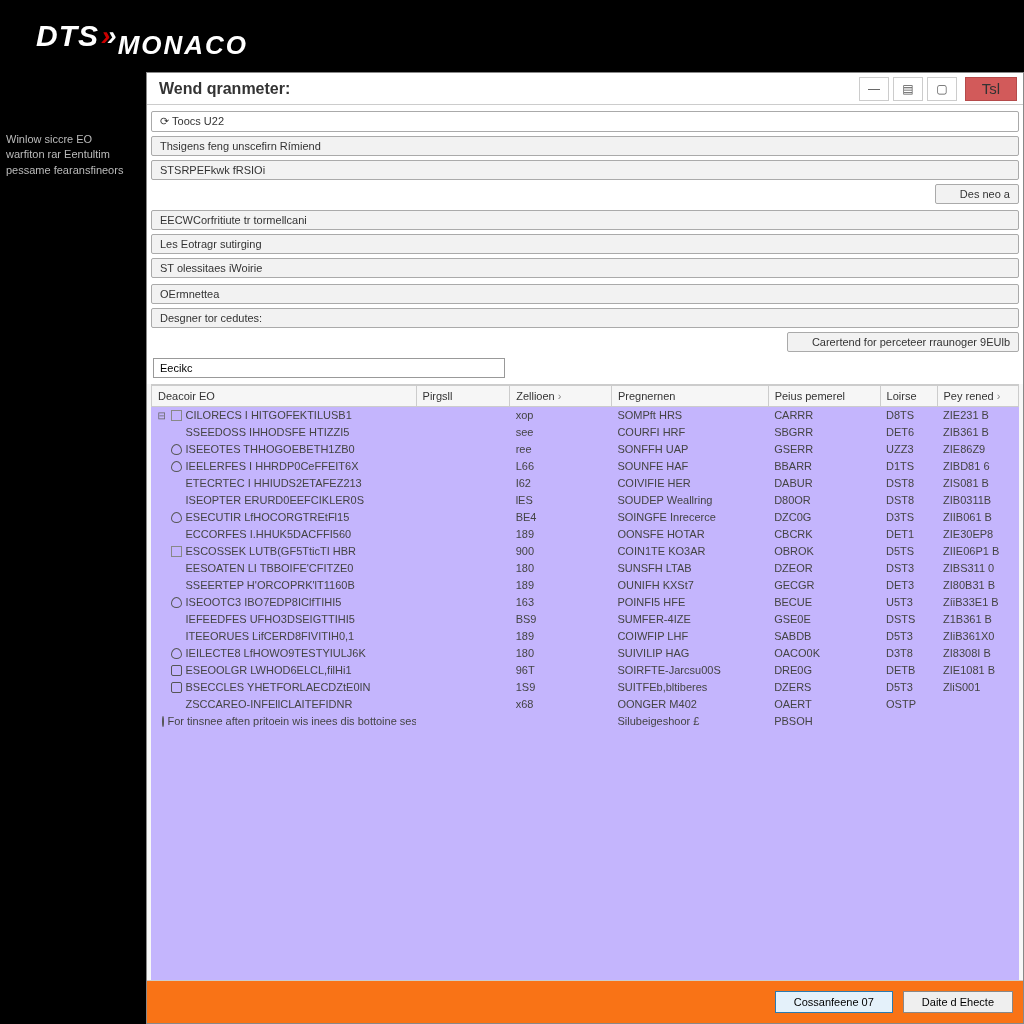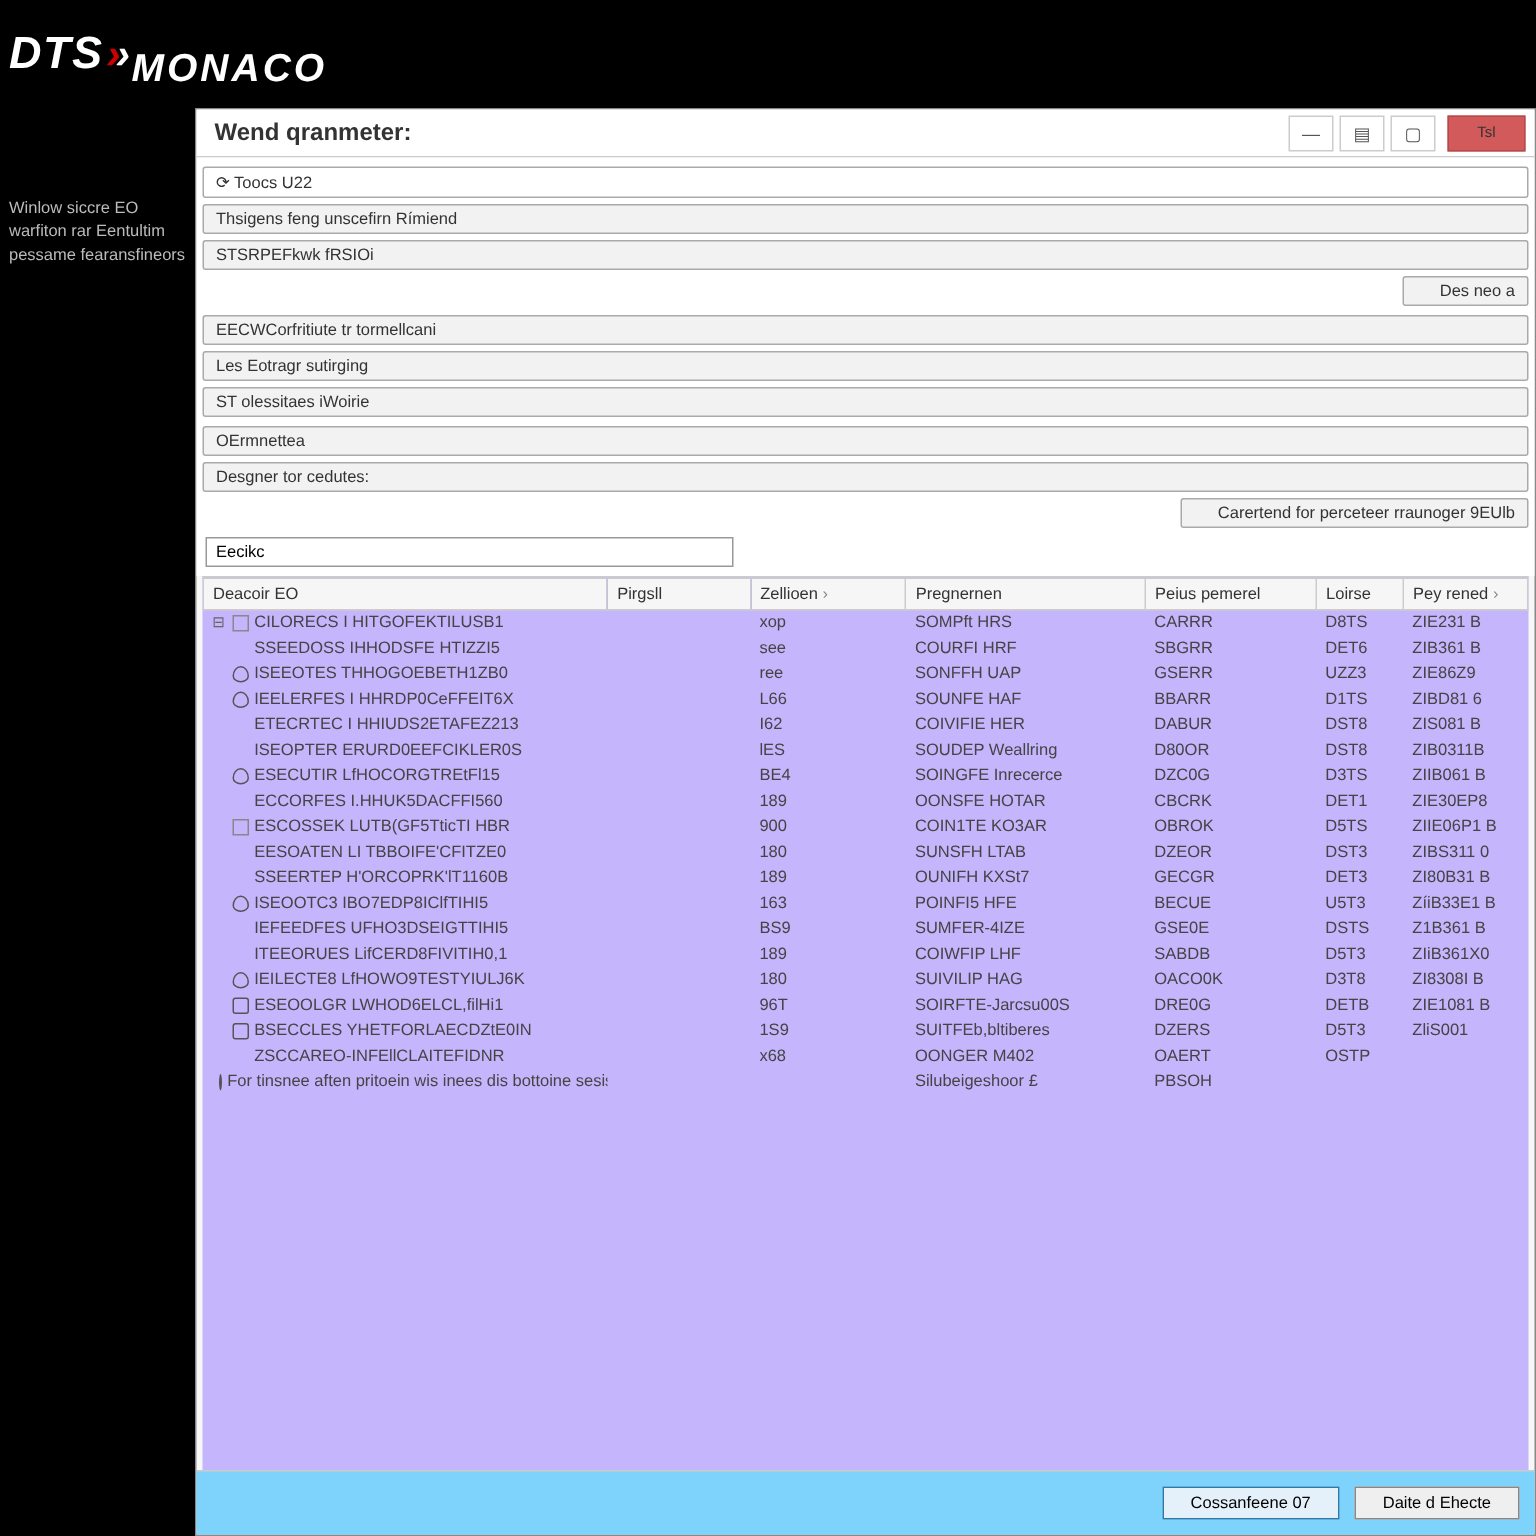--- a/index.html
+++ b/index.html
@@ -1,50 +1,50 @@
 <!DOCTYPE html>
 <html><head>
 <meta charset="utf-8">
 <style>
   * { box-sizing: border-box; margin: 0; padding: 0; }
   body { font-family: "Segoe UI", Tahoma, sans-serif; font-size: 12px; background: #000; width: 1024px; height: 1024px; overflow: hidden; color: #333; }
   .root { display: flex; flex-direction: column; width: 1024px; height: 1024px; }
   .top-brand { height: 72px; background: #000; display: flex; align-items: center; padding-left: 6px; }
   .brand-text { font-family: Arial, sans-serif; font-weight: 900; font-style: italic; color: #fff; font-size: 26px; letter-spacing: 1px; display: flex; align-items: center; }
-  .brand-dts { color: #fff; font-size: 30px; }
+  .brand-dts { color: #fff; font-size: 30px; margin-left: 30px; }
   .brand-arrow { color: #c00; margin: 0 2px; font-size: 28px; font-weight: 900; }
   .brand-arrow-w { color: #fff; font-size: 28px; font-weight: 900; margin-left: -6px;}
   .brand-mon { color: #fff; font-weight: 800; letter-spacing: 2px; margin-top: 18px; }
   .lower { flex: 1; display: flex; }
-  .sidebar { width: 130px; background: #000; color: #bbb; font-size: 11px; padding: 60px 6px 0 6px; line-height: 1.4; }
+  .sidebar { width: 146px; background: #000; color: #bbb; font-size: 11px; padding: 60px 6px 0 6px; line-height: 1.4; }
   .app-window { flex: 1; background: #f7f7f7; border: 1px solid #888; display: flex; flex-direction: column; min-width: 0; }
   .titlebar { height: 32px; background: #fff; display: flex; align-items: center; border-bottom: 1px solid #ccc; padding-left: 12px; }
   .titlebar .title { flex: 1; font-weight: 600; font-size: 16px; }
   .title-btn { width: 30px; height: 24px; border: 1px solid #ccc; background: #fff; display: flex; align-items: center; justify-content: center; margin-left: 4px; font-size: 12px; color: #555; cursor: default; }
-  .title-close { width: 52px; height: 24px; background: #d25a5a; color: #333; border: 1px solid #b54a4a; font-size: 10px; display: flex; align-items: center; justify-content: center; margin-left: 8px; margin-right: 6px; }
+  .title-close { width: 52px; height: 24px; background: #d25a5a; color: #333; border: 1px solid #b54a4a; font-size: 15px; display: flex; align-items: center; justify-content: center; margin-left: 8px; margin-right: 6px; }
   .tabrow { display: flex; padding: 6px 4px 0 4px; gap: 4px; background: #fff; flex-wrap: wrap; flex-direction: column; }
   .tab { border: 1px solid #aaa; padding: 3px 8px; font-size: 11px; background: #f2f2f2; border-radius: 2px; white-space: nowrap; }
   .tab.active { background: #fff; }
   .rightbtn { margin-left: auto; padding-left: 24px; }
   .filterbar { padding: 6px; background: #fff; }
   .filter-input { width: 352px; border: 1px solid #999; padding: 3px 6px; font-size: 11px; }
   .table-wrap { flex: 1; background: #c4b5fd; overflow: hidden; border-top: 1px solid #ccc; margin: 0 4px; }
   table { width: 100%; border-collapse: collapse; font-size: 11px; table-layout: fixed; }
   th { text-align: left; padding: 4px 6px; border: 1px solid #ccc; background: #f6f6f6; font-weight: 400; color: #333; font-size: 11px; white-space: nowrap; overflow: hidden; }
   th.sortable::after { content: "   ›"; color: #888; }
   td { padding: 2px 6px; white-space: nowrap; overflow: hidden; text-overflow: clip; color: #444; height: 17px; }
   .tree-col { display: flex; align-items: center; gap: 4px; }
   .icn { width: 11px; height: 11px; display: inline-block; border: 1px solid #555; font-size: 8px; line-height: 9px; text-align: center; }
   .icn.doc { border-color: #888; }
   .icn.shield { border-radius: 50% 50% 50% 50% / 60% 60% 40% 40%; }
   .icn.lock { border-radius: 2px; }
   .icn.circle { border-radius: 50%; }
   .icn.blank { border: none; }
   .toggle { width: 9px; display: inline-block; color: #666; font-size: 10px; }
-  .footer { border-top: 1px solid #ccc; padding: 10px; display: flex; justify-content: flex-end; gap: 10px; background: #7dd3fc; }
+  .footer { border-top: 1px solid #ccc; padding: 10px; display: flex; justify-content: flex-end; gap: 10px; background: #f97316; }
   .btn { padding: 4px 18px; font-size: 11px; border: 1px solid #888; background: #efefef; }
   .btn.primary { border: 1px solid #2a7ab0; background: #e4f1fa; }
 </style>
 </head>
 <body>
 
 <div class="root">
   <div class="top-brand">
     <div class="brand-text">
       <span class="brand-dts">DTS</span>

